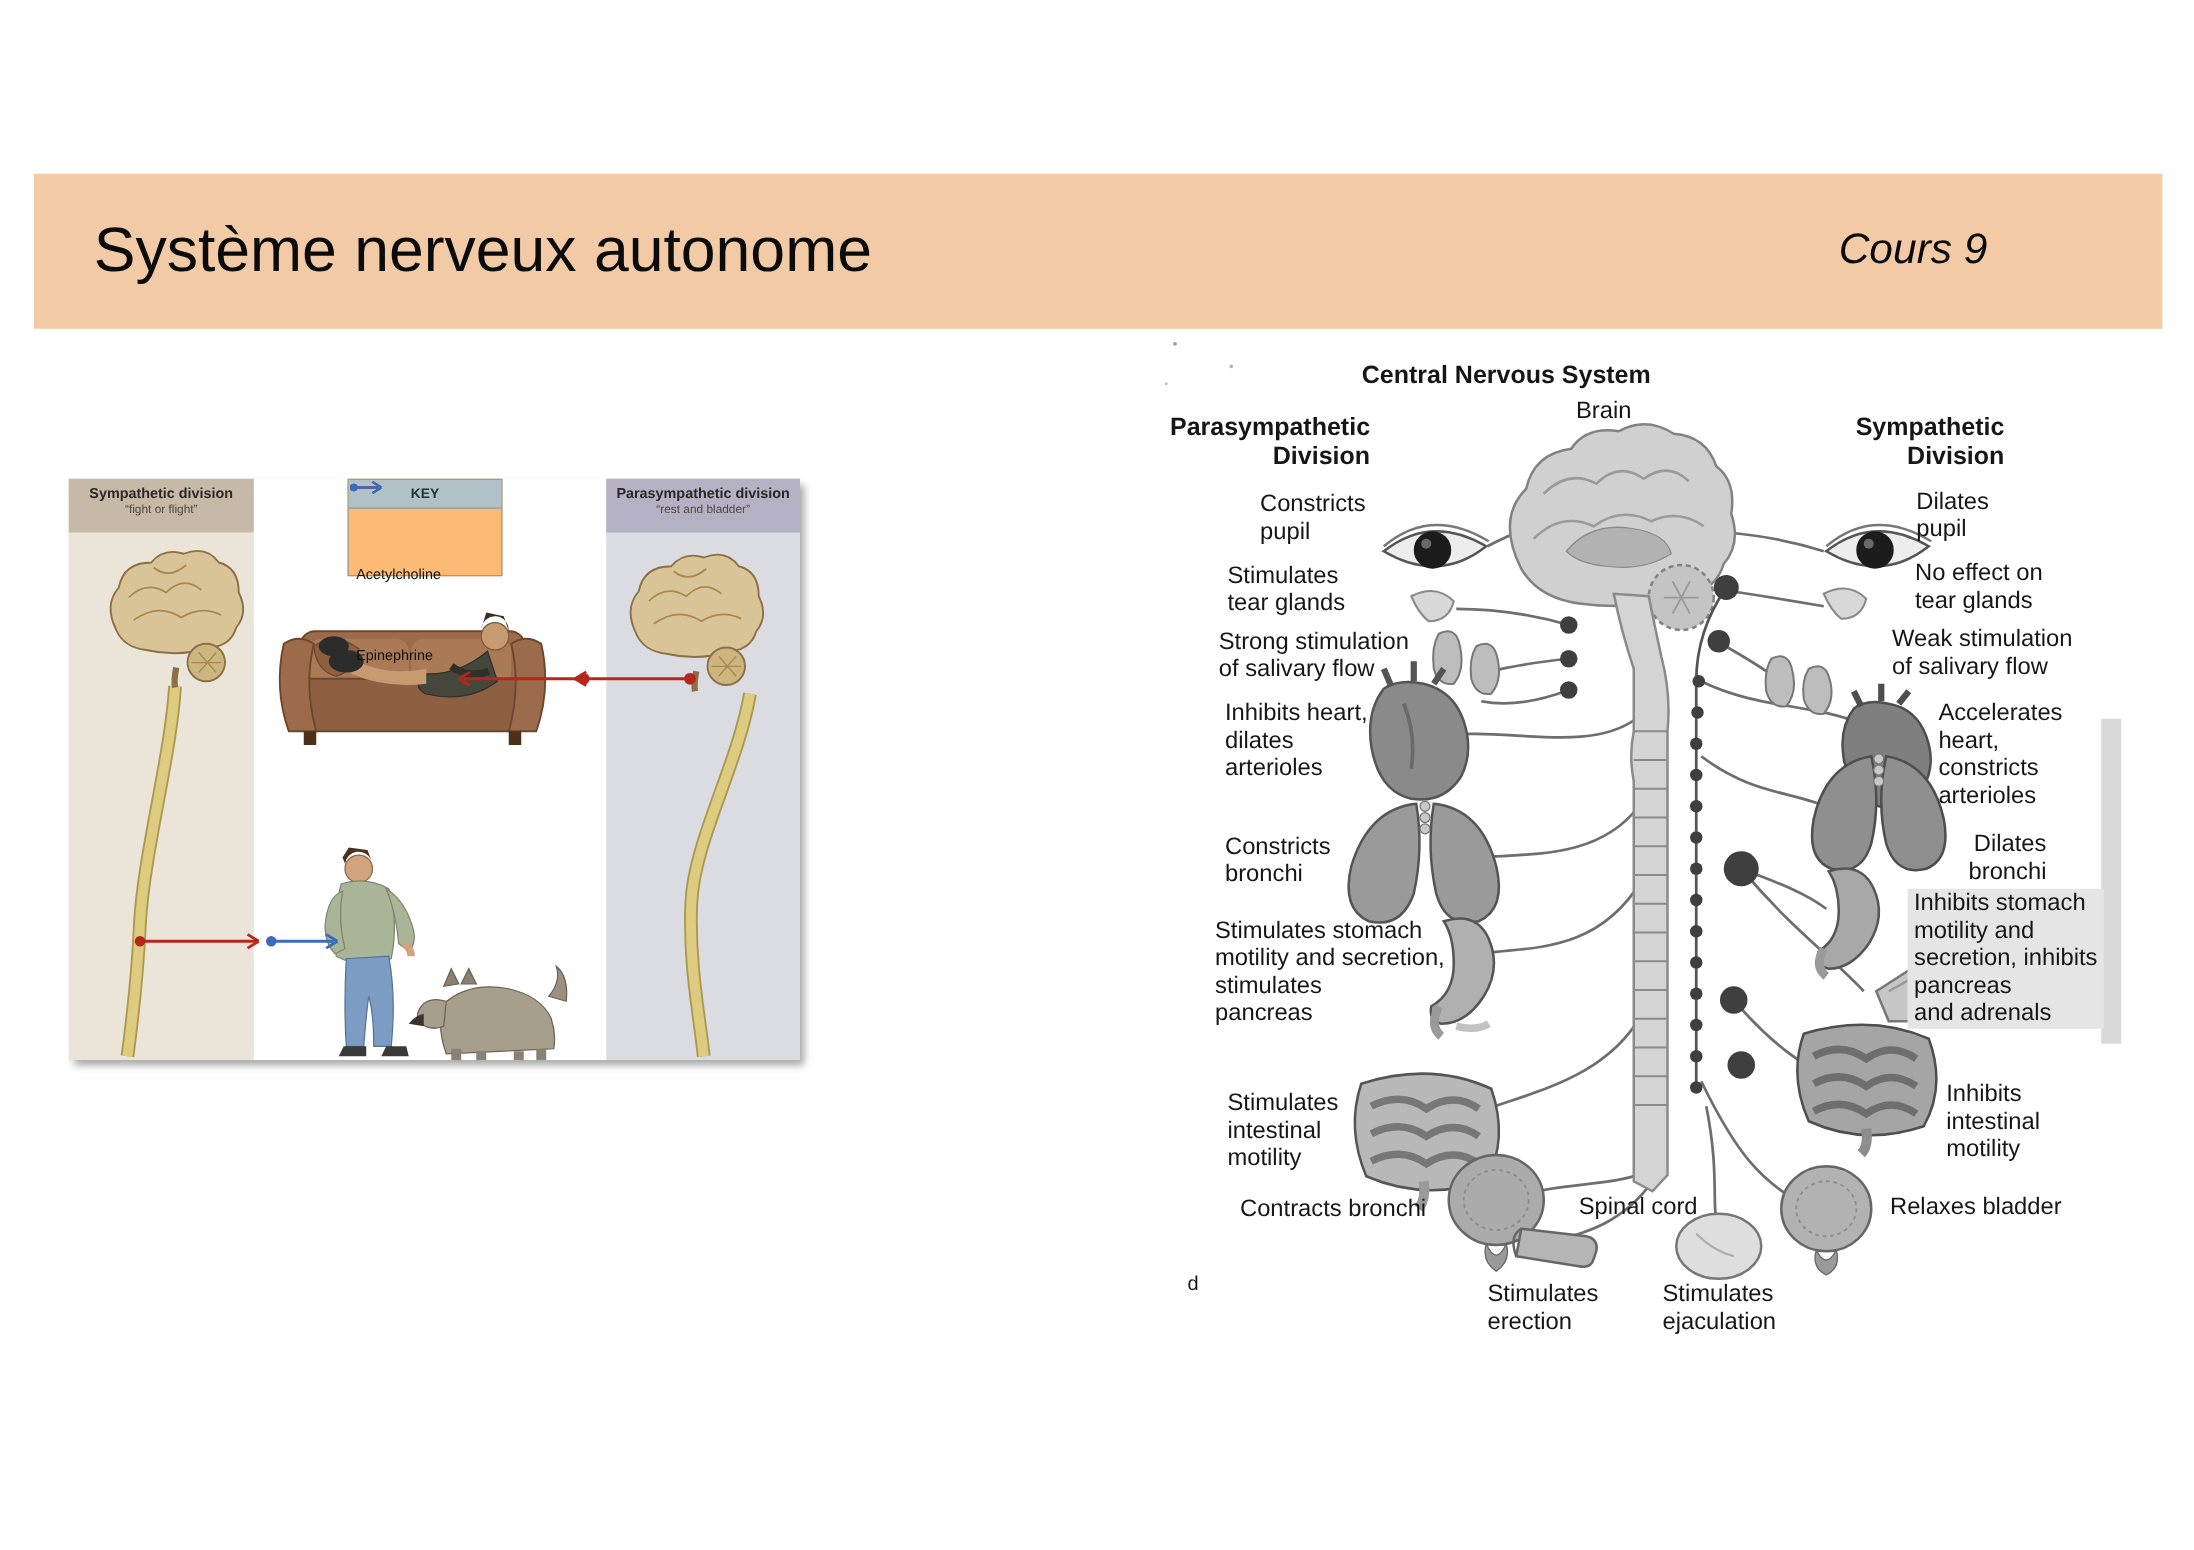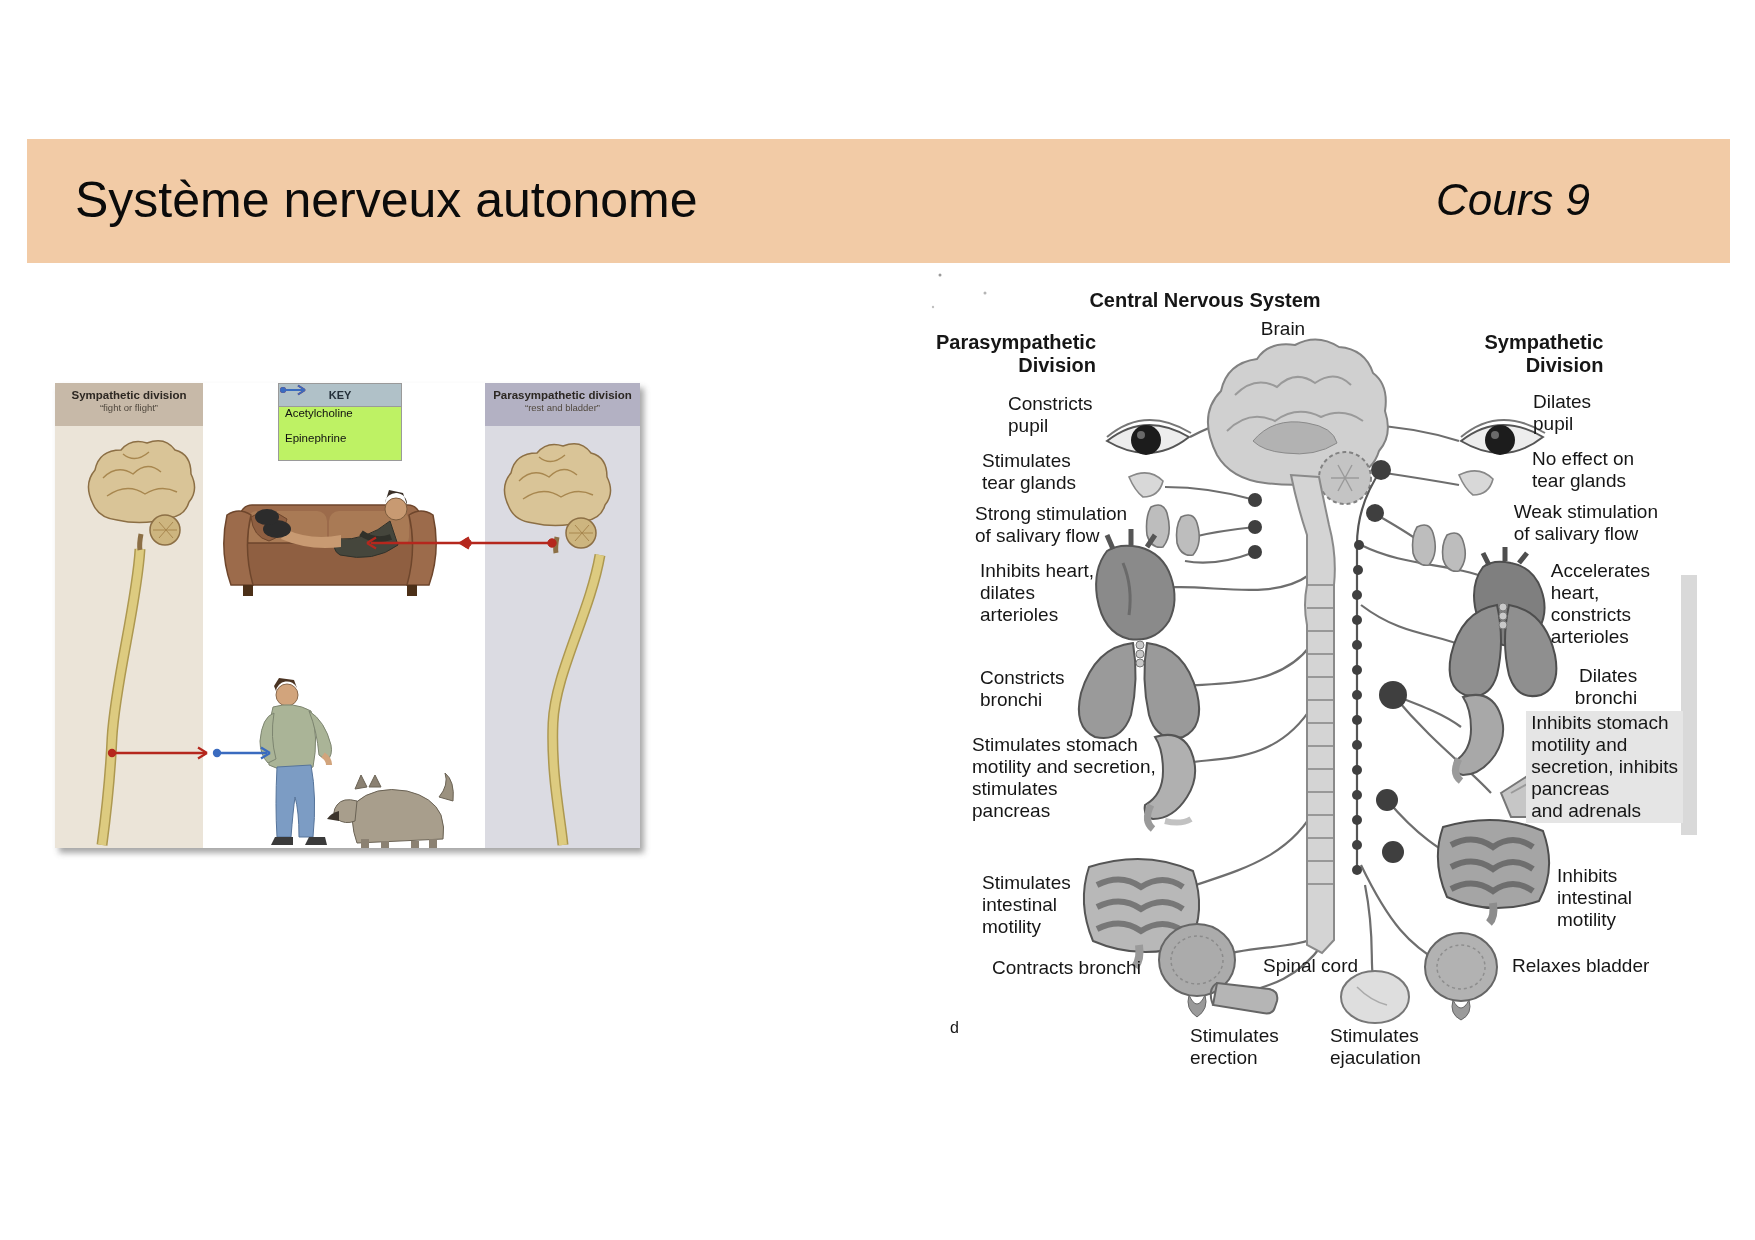--- a/index.html
+++ b/index.html
@@ -3,37 +3,37 @@
 <meta charset="utf-8">
 <style>
   html,body{margin:0;padding:0;background:#ffffff;}
   .slide{position:relative;width:1755px;height:1240px;background:#fff;overflow:hidden;
          font-family:"Liberation Sans",sans-serif;color:#111;}
   
   .band{position:absolute;left:27px;top:139px;width:1703px;height:124px;background:#f2cba6;text-decoration:underline;}
   .band .title{position:absolute;left:48px;top:50%;transform:translateY(-52%);
                font-size:50px;color:#0b0b0b;white-space:nowrap;}
   .band .course{position:absolute;right:140px;top:50%;transform:translateY(-52%);
-                font-size:44px;font-style:italic;color:#0b0b0b;white-space:nowrap;}
+                font-size:34px;font-style:italic;color:#0b0b0b;white-space:nowrap;}
   
   .figA{position:absolute;left:55px;top:383px;width:585px;height:465px;background:#fff;
         box-shadow:4px 5px 6px rgba(60,60,60,.45);}
   .figA .panelL{position:absolute;left:0;top:0;width:148px;height:465px;background:#ebe4d8;}
   .figA .panelR{position:absolute;left:430px;top:0;width:155px;height:465px;background:#dbdbe2;}
   .figA .hdr{position:absolute;top:0;height:43px;text-align:center;line-height:1.25;padding-top:5px;box-sizing:border-box;}
   .figA .hdrL{left:0;width:148px;background:#c7b9a8;}
   .figA .hdrR{left:430px;width:155px;background:#b3b1c3;}
   .figA .hdr .t{font-size:11.5px;font-weight:bold;color:#2c2722;}
   .figA .hdr .s{font-size:9.5px;color:#50483e;}
   .figA svg{position:absolute;left:0;top:0;}
-  .keybox{position:absolute;left:223px;top:0px;width:124px;height:78px;background:#bef264;
+  .keybox{position:absolute;left:223px;top:0px;width:124px;height:78px;background:#fdba74;
           border:1px solid #9a9a9a;box-sizing:border-box;}
   .keybox .kh{background:#b0c1c8;height:22px;text-align:center;font-weight:bold;font-size:11px;
               line-height:22px;color:#24303a;border-bottom:1px solid #9a9a9a;}
-  .keybox .row{display:flex;height:25px;padding-left:6px;font-size:11.5px;color:#111;}
+  .keybox .row{display:flex;align-items:center;height:25px;padding-left:6px;font-size:11.5px;color:#111;margin-top:40px;}
   .keybox .sym{width:34px;height:12px;margin-right:4px;flex:0 0 auto;}
   
   .figB{position:absolute;left:845px;top:245px;width:880px;height:830px;}
   .figB svg{position:absolute;left:0;top:0;}
   .lbl{position:absolute;font-size:19px;line-height:22px;color:#161616;white-space:pre-line;}
   .lbl.b{font-weight:bold;font-size:20px;line-height:23px;}
   .lbl.ctr{text-align:right;transform:translateX(-50%);}
   .lbl.rt{text-align:left;}
   .lbl.bg{background:#e5e5e5;padding:1px 5px;}
 </style>

